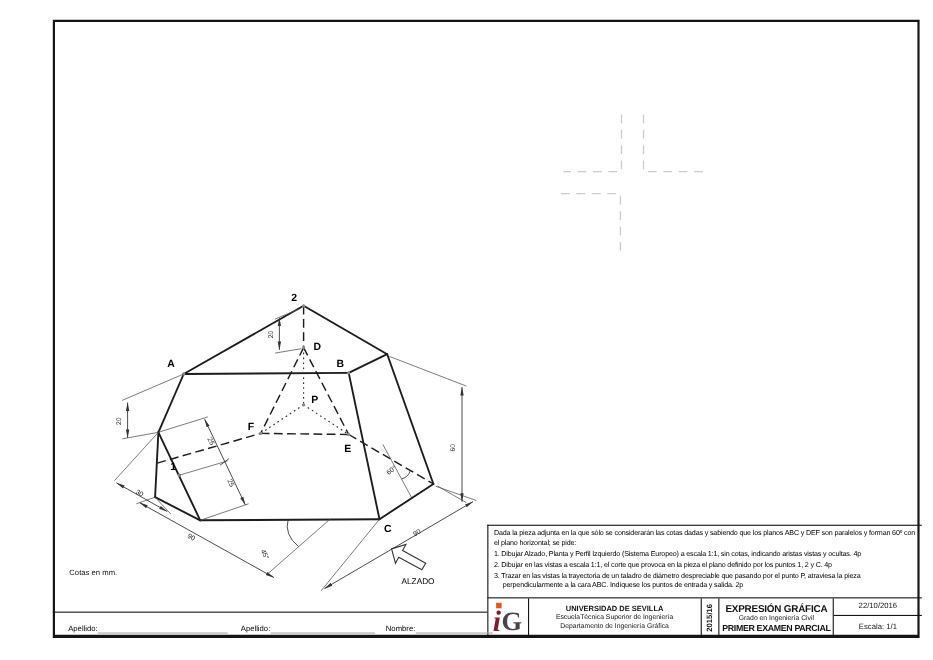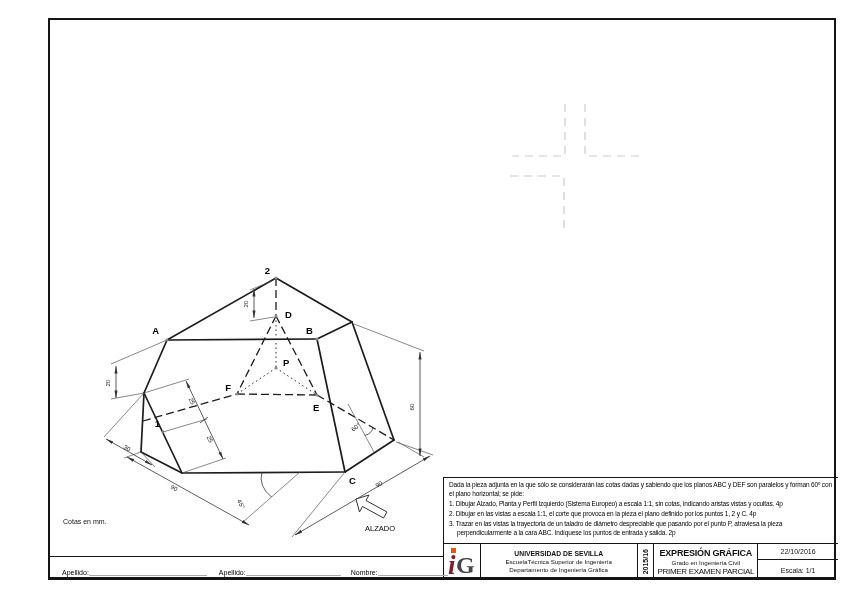--- a/index.html
+++ b/index.html
@@ -23,21 +23,21 @@
   .tcell:last-child{border-right:none;}
   .cell-logo{width:37px;}
   .cell-univ{width:157px;line-height:1.3;}
   .cell-univ .l1{font-size:6.8px;font-weight:bold;}
   .cell-univ .l2,.cell-univ .l3{font-size:6.2px;}
   .cell-year{width:17px;}
   .cell-year span{writing-mode:vertical-rl;transform:rotate(180deg);font-size:7px;font-weight:600;}
   .cell-exam{width:104px;line-height:1.25;}
   .cell-exam .l1{font-size:9px;font-weight:bold;letter-spacing:-0.2px;}
   .cell-exam .l2{font-size:6.2px;}
-  .cell-exam .l3{font-size:8px;font-weight:normal;letter-spacing:-0.3px;}
+  .cell-exam .l3{font-size:8px;font-weight:bold;letter-spacing:-0.3px;}
   .cell-date{width:80px;padding:0;}
   .cell-date .row{width:100%;box-sizing:border-box;display:flex;align-items:center;justify-content:center;font-size:7px;}
   .cell-date .row.top{height:16px;border-bottom:1px solid #151515;}
   .cell-date .row.bot{flex:1;}
   
   .fstrip{position:absolute;left:48px;top:556px;width:395px;height:24px;box-sizing:border-box;
           border-top:1px solid #151515;display:flex;align-items:flex-end;
           padding:0 4px 4px 14px;font-size:7px;color:#000;}
   .ffield{display:flex;align-items:flex-end;}
   .ffield .lab{white-space:nowrap;}

